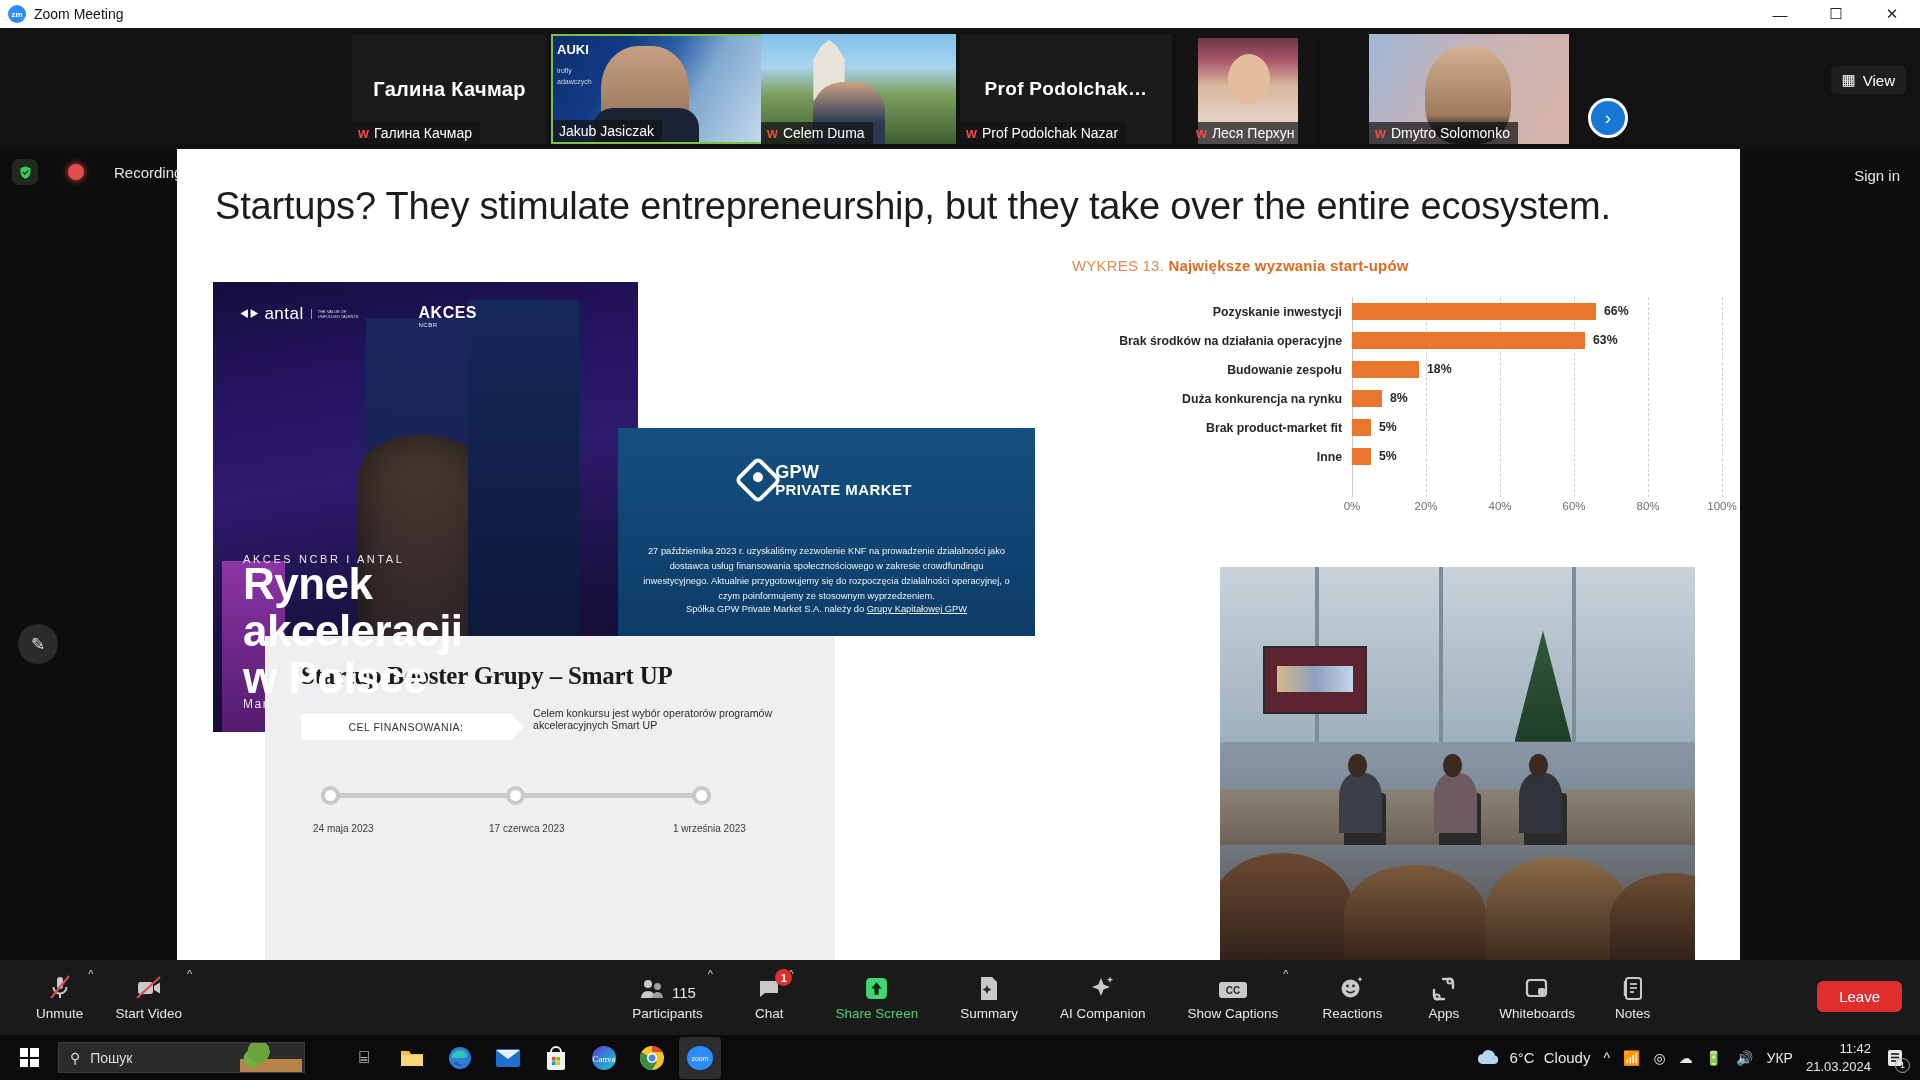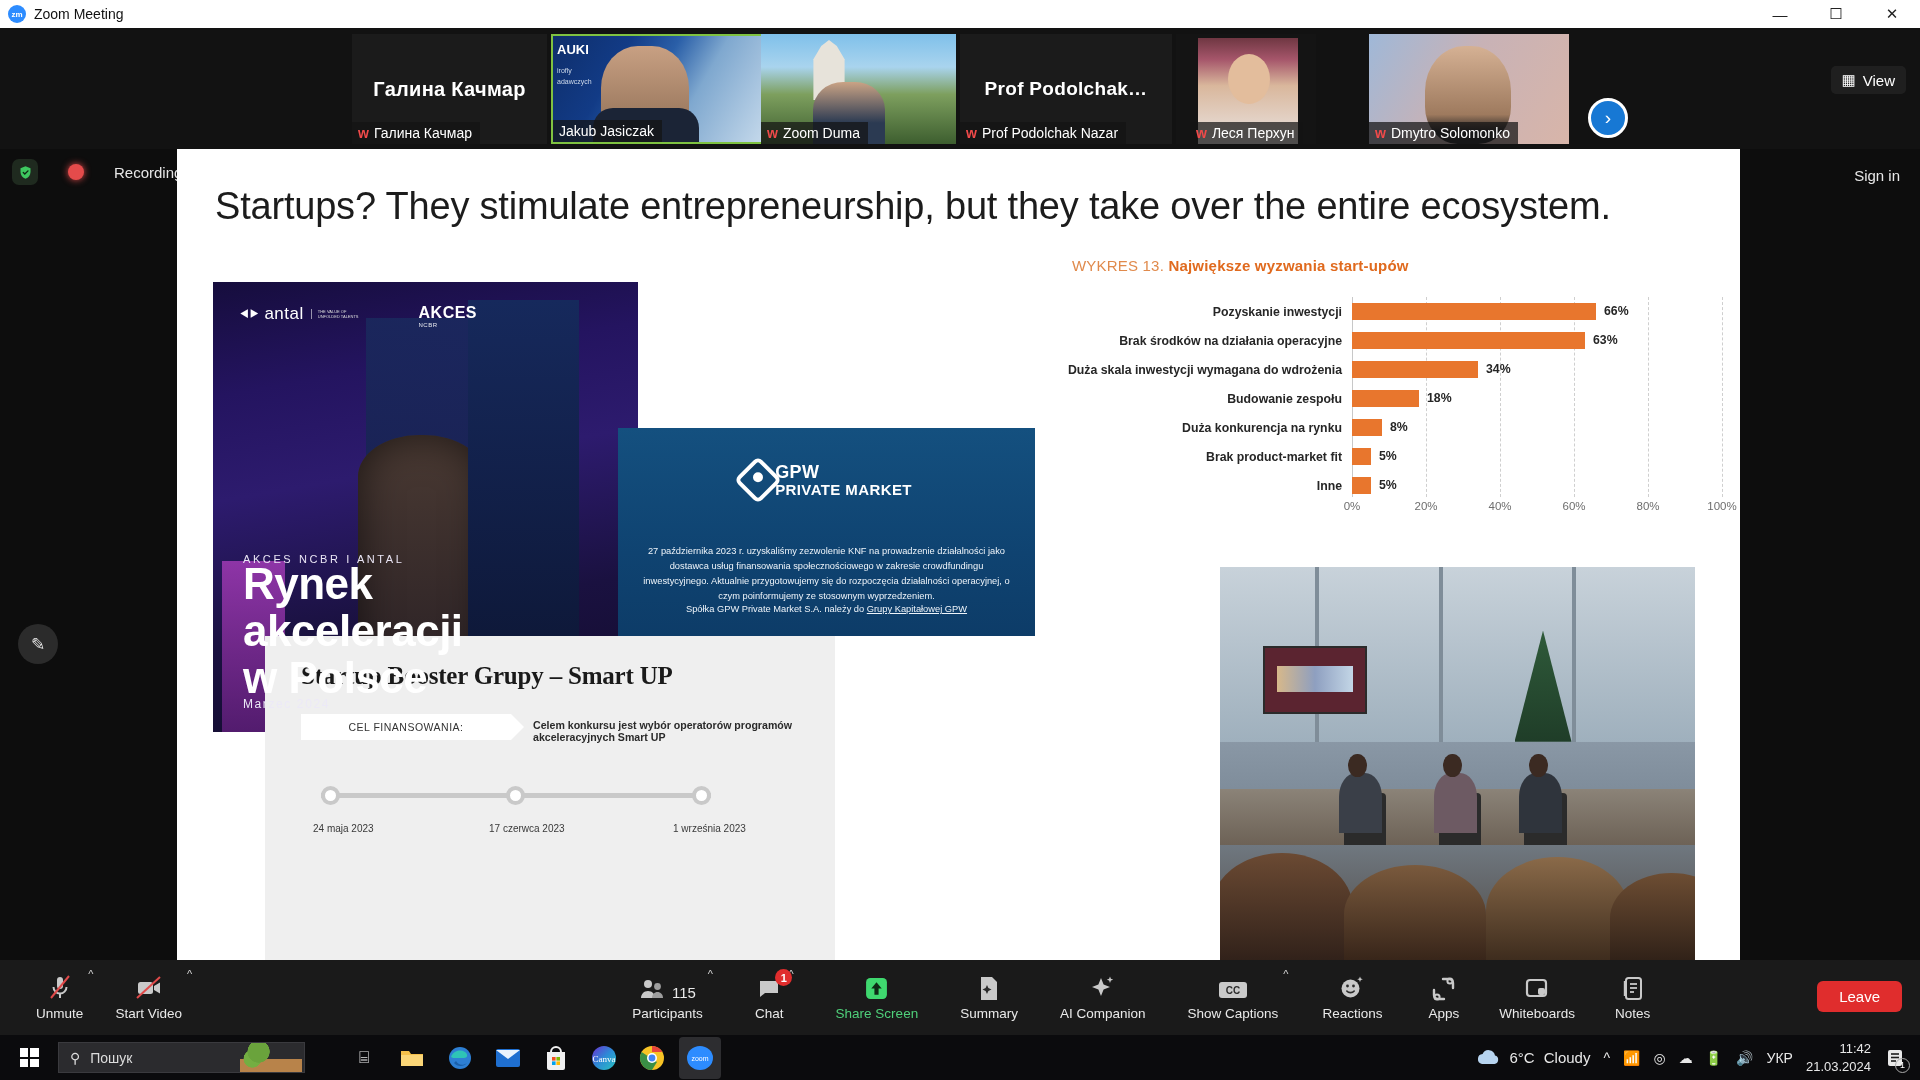--- a/index.html
+++ b/index.html
@@ -239,22 +239,22 @@
     position: absolute; left: 36px; top: 78px; width: 210px; height: 26px;
     background: #fff; display: flex; align-items: center; justify-content: center;
     font-size: 10.5px; color: #333; letter-spacing: .5px;
   }
   .cel-chip::after {
     content:""; position:absolute; right:-13px; top:0;
     border-top: 13px solid transparent; border-bottom: 13px solid transparent;
     border-left: 13px solid #fff;
   }
   .cel-text {
-    position: absolute; left: 268px; top: 83px; right: 12px;
-    font-size: 10.6px; color: #2a2a2a; font-weight: bold;
+    position: absolute; left: 268px; top: 71px; right: 12px;
+    font-size: 10.6px; color: #2a2a2a;
   }
   .timeline { position: absolute; left: 56px; top: 150px; width: 390px; height: 20px; }
   .tl-line { position: absolute; left: 0; top: 7px; width: 390px; height: 5px; background: #c9c9c9; }
   .tl-node {
     position: absolute; top: 0; width: 19px; height: 19px; border-radius: 50%;
     background: #fff; border: 4px solid #c9c9c9;
   }
   .tl-cap {
     position: absolute; top: 28px; font-size: 10px; color: #3a3a3a; white-space: nowrap; margin-top: 9px;
   }
@@ -378,21 +378,21 @@
       <span>Jakub Jasiczak</span>
     </div>
   </div>
 
   <div class="tile" style="left:761px;width:195px;">
     <div class="vid-bg" style="background:linear-gradient(180deg,#7fc0ea 0%,#a9d4ee 30%,#7d9f5e 55%,#3d5e2f 100%)"></div>
     <div style="position:absolute;left:42px;top:6px;width:52px;height:60px;background:#e7e3da;clip-path:polygon(20% 100%,20% 32%,35% 10%,50% 0,65% 10%,80% 32%,80% 100%);"></div>
     <div style="position:absolute;left:52px;top:48px;width:72px;height:66px;border-radius:42% 42% 0 0;background:linear-gradient(180deg,#caa385,#2b3a52 62%);"></div>
     <div class="tile-name">
       <span class="mic-off">w</span>
-      <span>Zoom Duma</span>
+      <span>Celem Duma</span>
     </div>
   </div>
 
   <div class="tile" style="left:960px;width:212px;">
     <div class="vid-bg" style="background:#1b1b1b"></div>
     <div class="tile-bigname" style="font-size:19px;">Prof  Podolchak…</div>
     <div class="tile-name">
       <span class="mic-off">w</span>
       <span>Prof Podolchak Nazar</span>
     </div>
@@ -505,27 +505,20 @@
           <div class="btrack">
             <div class="bfill" style="width:244px"></div>
             <div class="bval" style="left:252px">66%</div>
           </div>
         </div>
         <div class="brow">
           <div class="blab">Brak środków na działania operacyjne</div>
           <div class="btrack">
             <div class="bfill" style="width:233px"></div>
             <div class="bval" style="left:241px">63%</div>
-          </div>
-        </div>
-        <div class="brow">
-          <div class="blab">Duża skala inwestycji wymagana do wdrożenia</div>
-          <div class="btrack">
-            <div class="bfill" style="width:126px"></div>
-            <div class="bval" style="left:134px">34%</div>
           </div>
         </div>
         <div class="brow">
           <div class="blab">Budowanie zespołu</div>
           <div class="btrack">
             <div class="bfill" style="width:67px"></div>
             <div class="bval" style="left:75px">18%</div>
           </div>
         </div>
         <div class="brow">

